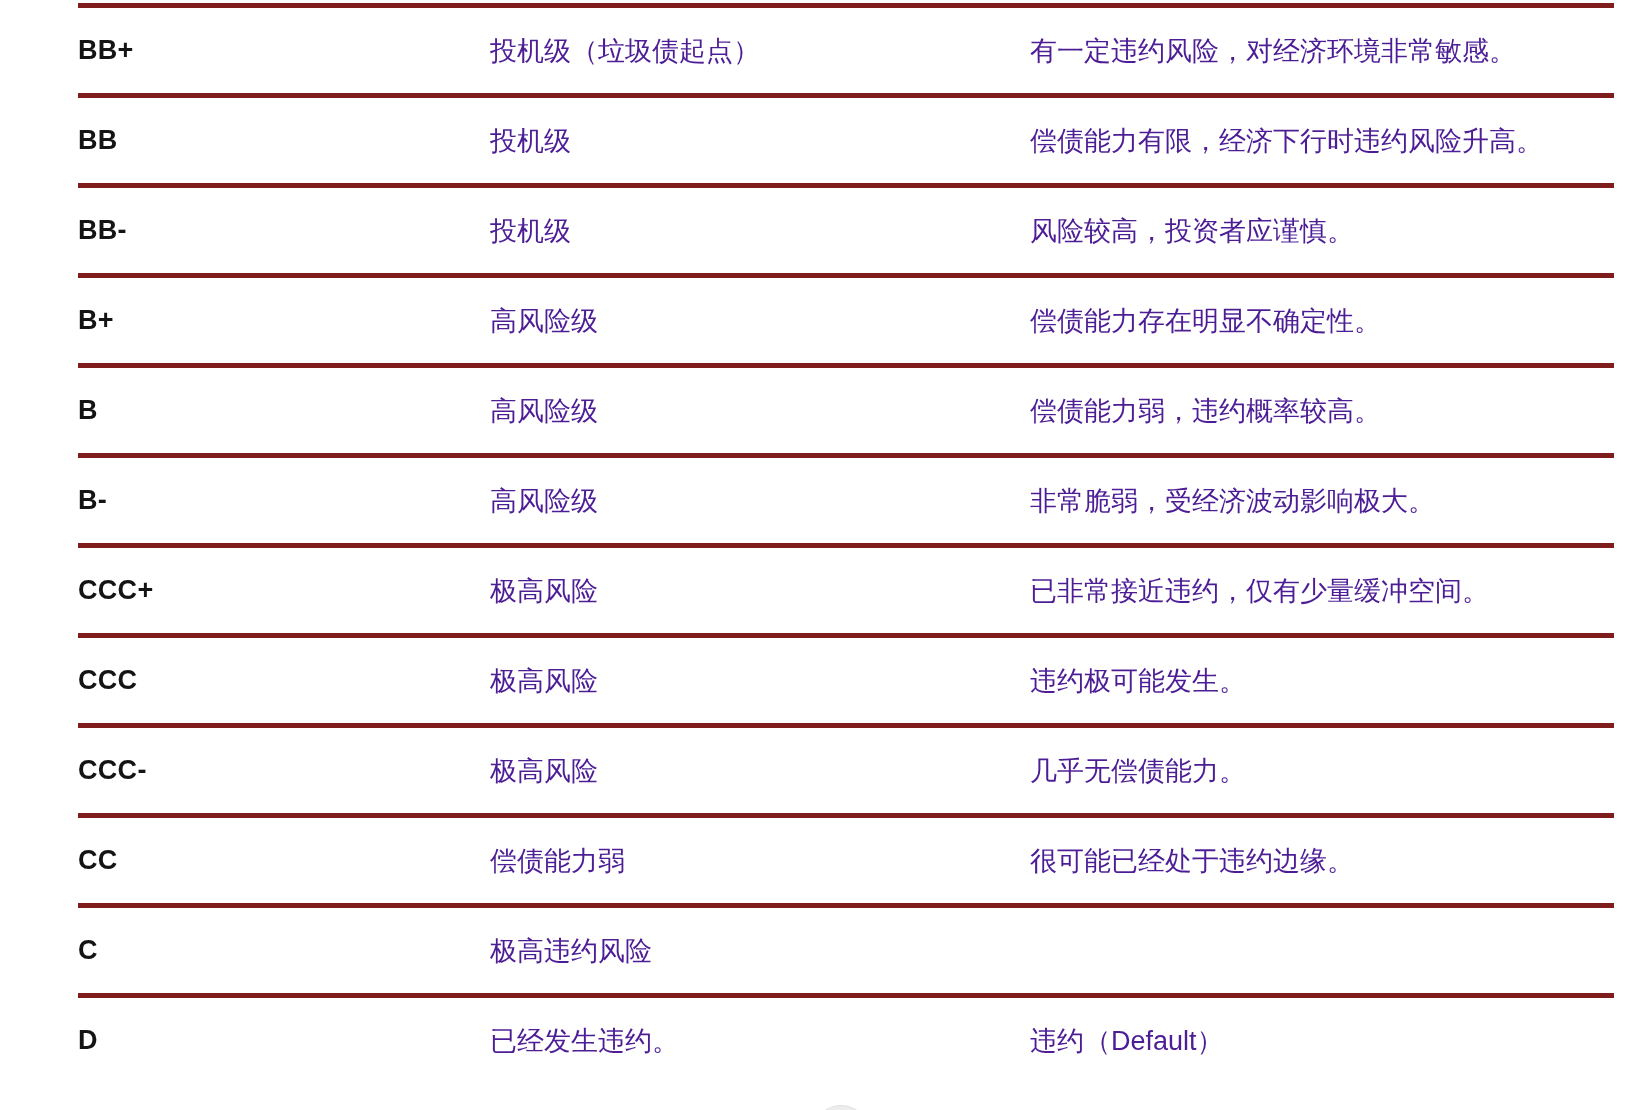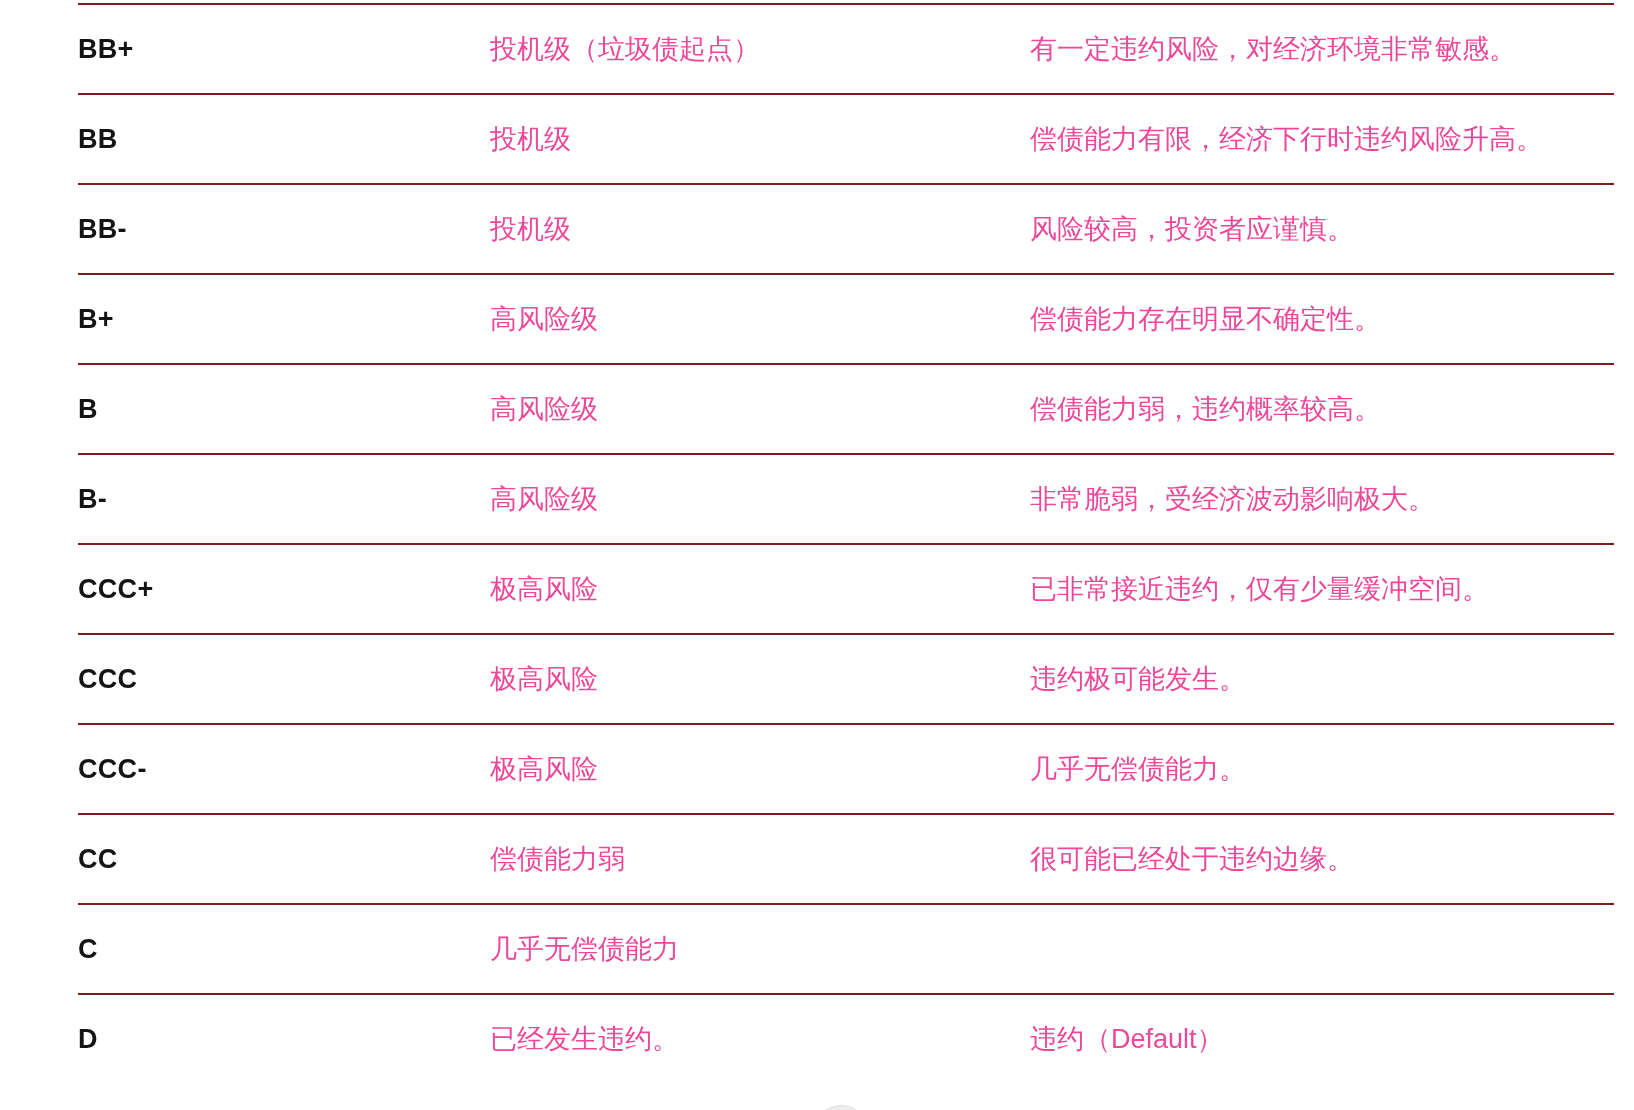--- a/index.html
+++ b/index.html
@@ -19,37 +19,37 @@
     position: absolute;
     left: 78px;
     top: 3px;
     width: 1536px;
   }
   .row {
     display: grid;
     grid-template-columns: 412px 540px 1fr;
     height: 90px;
     align-items: center;
-    border-top: 2px solid #7f1d1d;
+    border-top: 5px solid #7f1d1d;
     box-sizing: border-box;
   }
   .cell {
     white-space: nowrap;
     overflow: visible;
   }
   .cell.rating {
     font-weight: 700;
     font-size: 27px;
     color: #141414;
     letter-spacing: 0.3px;
   }
   .cell.grade,
   .cell.desc {
     font-size: 27px;
-    color: #ec4899;
+    color: #4c1d95;
   }
   .scroll-btn {
     position: absolute;
     left: 813px;
     top: 1105px;
     width: 56px;
     height: 56px;
     border-radius: 50%;
     background: #ededed;
     border: 1px solid #e0e0e0;
@@ -106,21 +106,21 @@
       <div class="cell grade">极高风险</div>
       <div class="cell desc">几乎无偿债能力。</div>
     </div>
     <div class="row">
       <div class="cell rating">CC</div>
       <div class="cell grade">偿债能力弱</div>
       <div class="cell desc">很可能已经处于违约边缘。</div>
     </div>
     <div class="row">
       <div class="cell rating">C</div>
-      <div class="cell grade">几乎无偿债能力</div>
+      <div class="cell grade">极高违约风险</div>
     </div>
     <div class="row">
       <div class="cell rating">D</div>
       <div class="cell desc">已经发生违约。</div>
       <div class="cell grade">违约（Default）</div>
     </div>
   </main>
 
 <div class="scroll-btn"></div>
 

